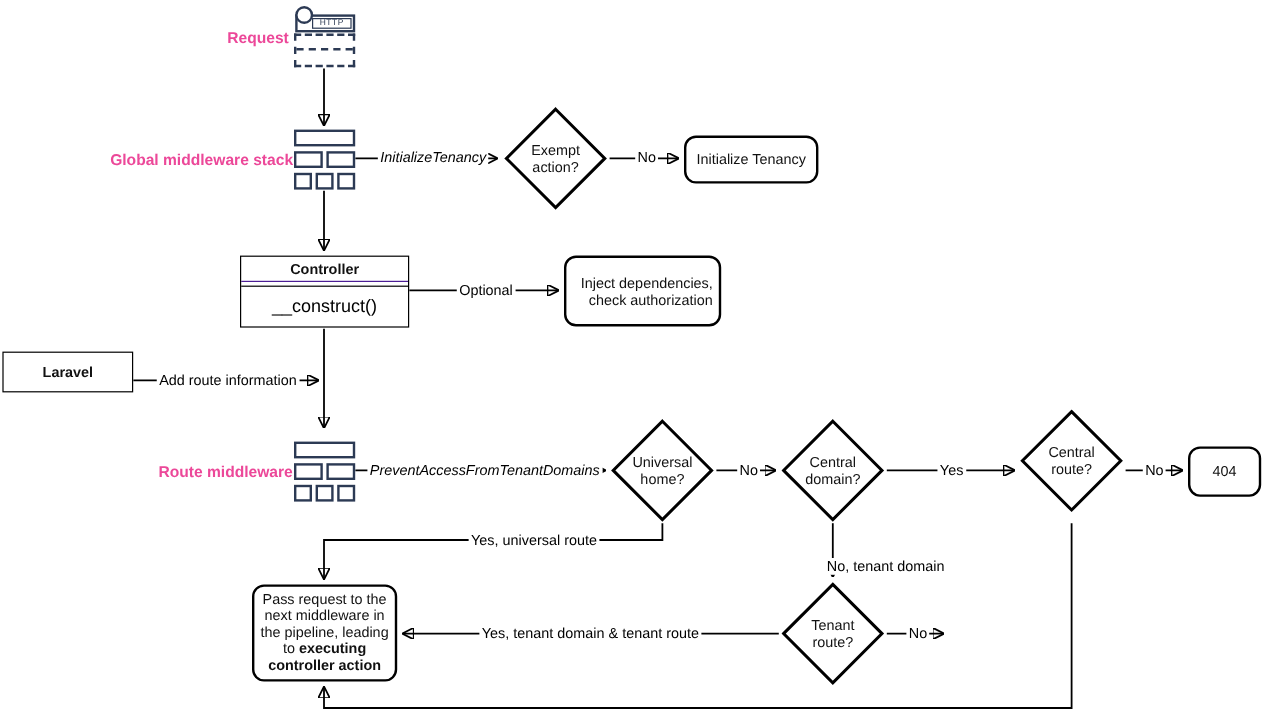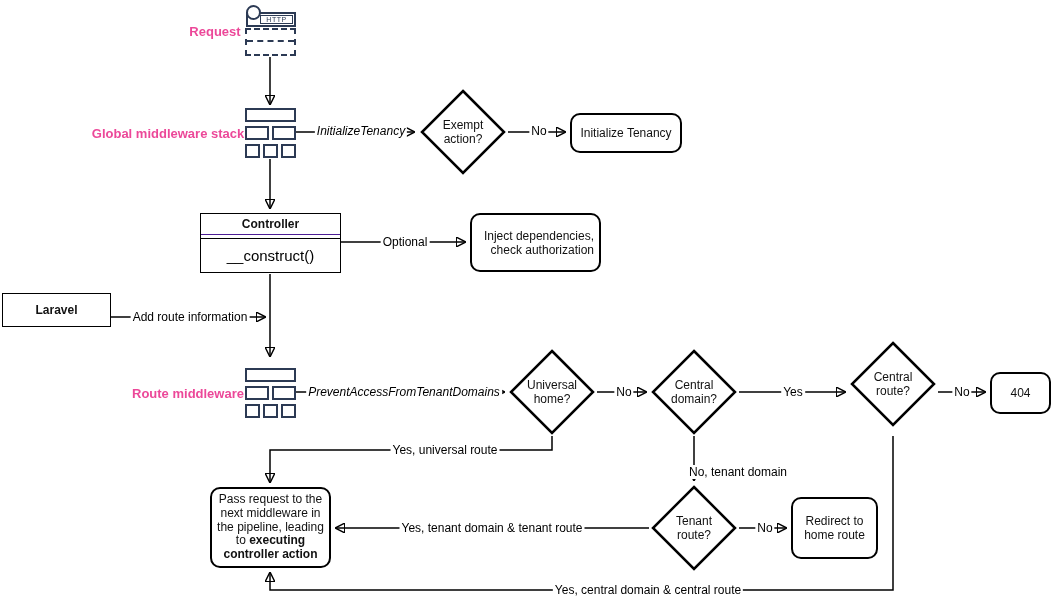--- a/index.html
+++ b/index.html
@@ -238,23 +238,20 @@
 
   <div class="rbox" style="left:570px; top:113px; width:112px; height:40px;">
     <span>Initialize Tenancy</span>
   </div>
   <div class="rbox" style="left:470px; top:213px; width:131px; height:59px;text-align:right;">
     <span>Inject dependencies, check authorization</span>
   </div>
   <div class="rbox" style="left:990px; top:372px; width:61px; height:42px;">
     <span>404</span>
   </div>
-  <div class="rbox" style="left:791px; top:497px; width:87px; height:62px;">
-    <span>Redirect to home route</span>
-  </div>
   <div class="rbox pass" style="left:210px; top:487px; width:121px; height:81px;">
     <span><span>Pass request to the next middleware in the pipeline, leading to </span><b>executing controller action</b></span>
   </div>
 
   <div class="uml-box" style="left:200px; top:213px; width:141px; height:60px;">
     <div class="uml-title">Controller</div>
     <div class="uml-spacer"></div>
     <div class="uml-method">__construct()</div>
   </div>
 
@@ -267,15 +264,14 @@
   <div class="elabel" style="left:405px; top:242px;">Optional</div>
   <div class="elabel" style="left:190px; top:317px;">Add route information</div>
   <div class="elabel italic" style="left:404px; top:392px;">PreventAccessFromTenantDomains</div>
   <div class="elabel" style="left:624px; top:392px;">No</div>
   <div class="elabel" style="left:793px; top:392px;">Yes</div>
   <div class="elabel" style="left:962px; top:392px;">No</div>
   <div class="elabel" style="left:401px; top:450px;margin-left:44px;">Yes, universal route</div>
   <div class="elabel" style="left:694px; top:472px;margin-left:44px;">No, tenant domain</div>
   <div class="elabel" style="left:765px; top:528px;">No</div>
   <div class="elabel" style="left:492px; top:528px;">Yes, tenant domain &amp; tenant route</div>
-  <div class="elabel" style="left:648px; top:590px;">Yes, central domain &amp; central route</div>
 
 </div>
 
 </body></html>

